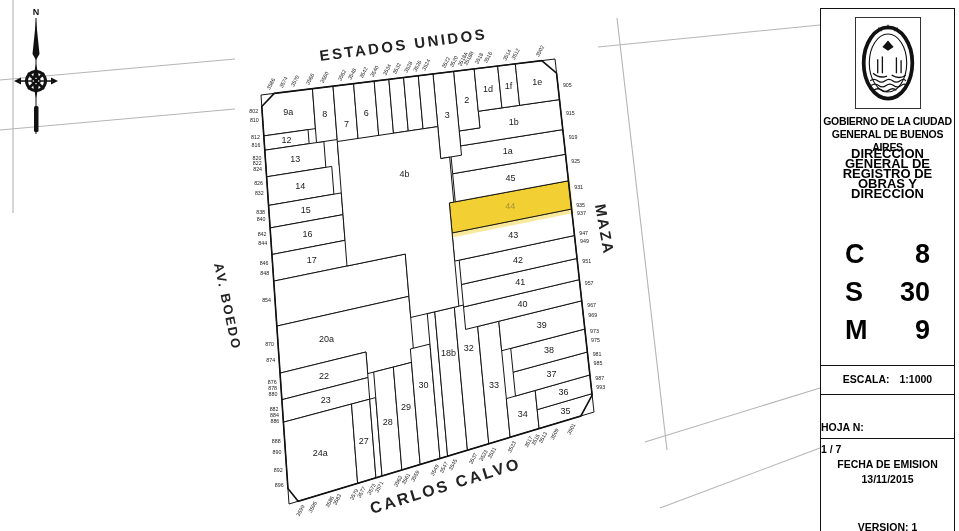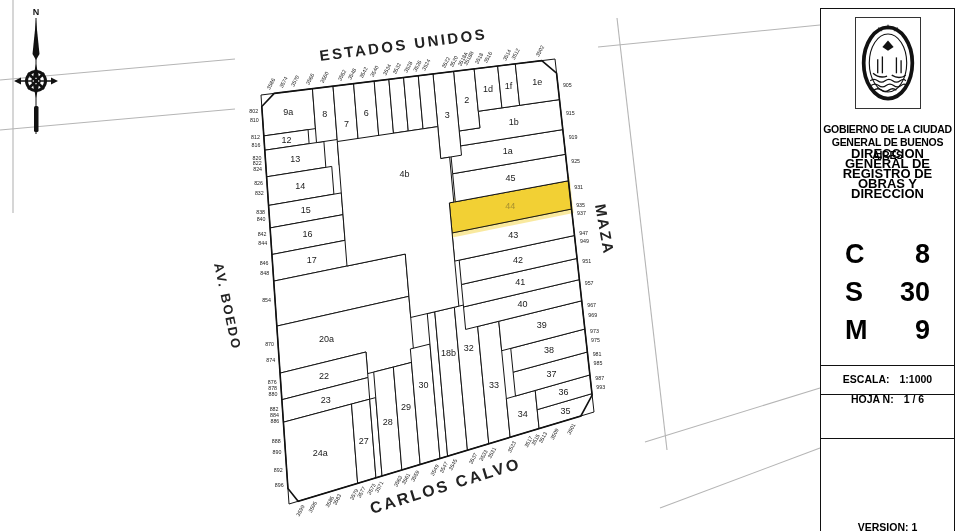--- a/index.html
+++ b/index.html
@@ -6,32 +6,32 @@
   .page{position:relative;width:959px;height:531px;background:#fff;overflow:hidden;
         font-family:"Liberation Sans",sans-serif;}
   svg text{font-family:"Liberation Sans",sans-serif;}
   
   .panel{position:absolute;left:820px;top:8px;width:133px;height:523px;
          border:1.5px solid #111;border-bottom:none;background:#fff;overflow:hidden;}
   .panel .abs{position:absolute;left:0;width:100%;box-sizing:border-box;}
   .shield-box{position:absolute;left:50%;transform:translateX(-50%);top:8px;
               width:64px;height:90px;border:1px solid #333;background:#fff;
               display:flex;align-items:center;justify-content:center;}
-  .org{top:114px;text-align:center;font-weight:bold;font-size:10.5px;line-height:13px;letter-spacing:-0.3px;}
+  .org{top:106px;text-align:center;font-weight:bold;font-size:10.5px;line-height:13px;letter-spacing:-0.3px;}
   .dept{top:140px;text-align:center;font-weight:bold;font-size:13px;line-height:10px;}
   .rule{position:absolute;left:0;width:100%;border-top:1.5px solid #111;}
   .title-box{top:176px;height:37px;border-top:1.5px solid #111;border-bottom:1.5px solid #111;
              display:flex;align-items:center;justify-content:center;
              font-weight:bold;font-size:19px;letter-spacing:-0.5px;}
   .csm-row{position:absolute;left:0;width:100%;box-sizing:border-box;
            padding:0 24px;display:flex;justify-content:space-between;
            font-weight:bold;font-size:27px;}
   .small-row{display:flex;justify-content:center;gap:10px;font-weight:bold;font-size:10.5px;}
   .escala{top:364px;align-items:center;}
-  .hoja{top:384px;}
+  .hoja{top:412px;flex-direction:column;}
   .fecha{top:448px;text-align:center;font-weight:bold;font-size:10.5px;line-height:15px;}
   .version{top:512px;text-align:center;font-weight:bold;font-size:10.5px;}
 </style>
 </head>
 <body>
 
 <div class="page">
 
   <svg id="map" width="959" height="531" viewBox="0 0 959 531" style="position:absolute;left:0;top:0">
       <line x1="0" y1="80" x2="235" y2="59" stroke="#b5b5b5" stroke-width="1.1"></line>
@@ -294,18 +294,22 @@
       <span>9</span>
     </div>
     <div class="rule" style="top:356px"></div>
     <div class="abs small-row escala">
       <span>ESCALA:</span>
       <span>1:1000</span>
     </div>
     <div class="rule" style="top:385px"></div>
     <div class="abs small-row hoja">
       <span>HOJA N:</span>
-      <span>1 / 6</span>
+      <span>1 / 7</span>
     </div>
     <div class="rule" style="top:429px"></div>
+    <div class="abs fecha">
+      <div>FECHA DE EMISION</div>
+      <div>13/11/2015</div>
+    </div>
     <div class="abs version">VERSION: 1</div>
   </div>
 </div>
 
 </body></html>

